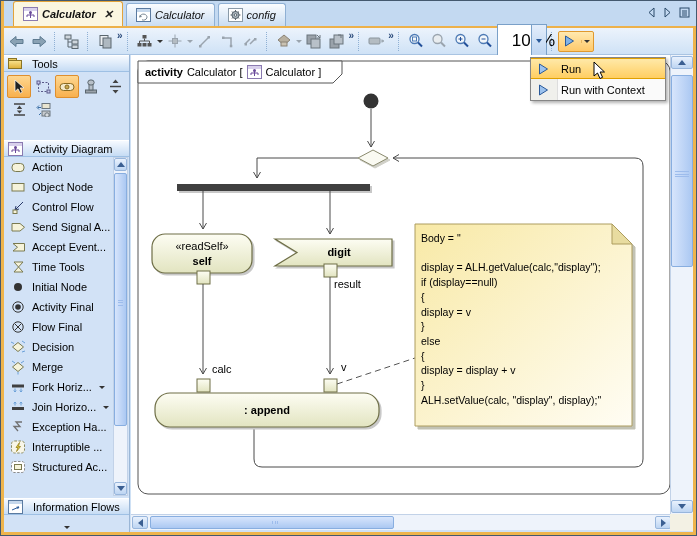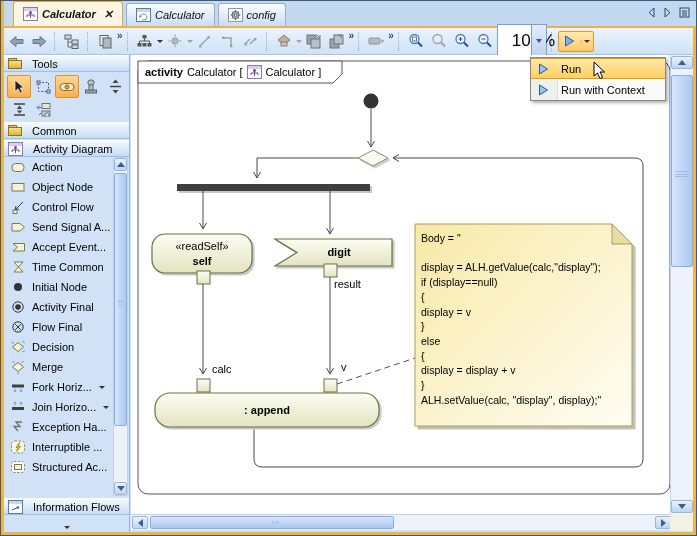--- a/index.html
+++ b/index.html
@@ -347,24 +347,20 @@
       </div>
       <div class="pbtn">
         <svg width="16" height="15">
           <rect x="7" y="1.5" width="8" height="5" fill="#e8e4d0" stroke="#6a747c"></rect>
           <rect x="7" y="9" width="8" height="5" fill="#c8ccd0" stroke="#6a747c"></rect>
           <path d="M4,3.5 L2,5.5 L4,7.5 M3,5.5 H6 M4,13 L6,11" stroke="#3a6ea5" fill="none"></path>
           <circle cx="12" cy="13" r="2.2" fill="#d8dce0" stroke="#6a747c"></circle>
         </svg>
       </div>
     </div>
-    <div class="phead" style="position:absolute;top:67px;left:0;right:0">
-      <span class="folder"></span>
-      <span>Common</span>
-    </div>
     <div class="phead" style="position:absolute;top:85px;left:0;right:0">
       <svg width="15" height="14">
         <rect x="0.5" y="0.5" width="14" height="13" fill="#fff" stroke="#8a7ab0"></rect>
         <rect x="1" y="1" width="13" height="3" fill="#d8d0ec"></rect>
         <path d="M7.5,5 V11 M4,8 H11 M4,8 V10 M11,8 V10" stroke="#6a4a9a" fill="none"></path>
         <circle cx="7.5" cy="5.5" r="1.5" fill="#6a4a9a"></circle>
       </svg>
       <span>Activity Diagram</span>
     </div>
 
@@ -399,21 +395,21 @@
       <div class="prow">
         <svg width="17" height="16">
             <path d="M3,4.5 H14.5 V12 H3 L7.5,8.25 Z" fill="#f6f3da" stroke="#7a7a50"></path>
           </svg>
         <span class="lbl">Accept Event...</span>
       </div>
       <div class="prow">
         <svg width="17" height="16">
             <path d="M4,3 H13 L4,13 H13 Z" fill="#f6f3da" stroke="#7a7a50"></path>
           </svg>
-        <span class="lbl">Time Common</span>
+        <span class="lbl">Time Tools</span>
       </div>
       <div class="prow">
         <svg width="17" height="16">
             <circle cx="8" cy="8" r="4" fill="#333"></circle>
           </svg>
         <span class="lbl">Initial Node</span>
       </div>
       <div class="prow">
         <svg width="17" height="16">
             <circle cx="8" cy="8" r="5.2" fill="none" stroke="#333"></circle>

